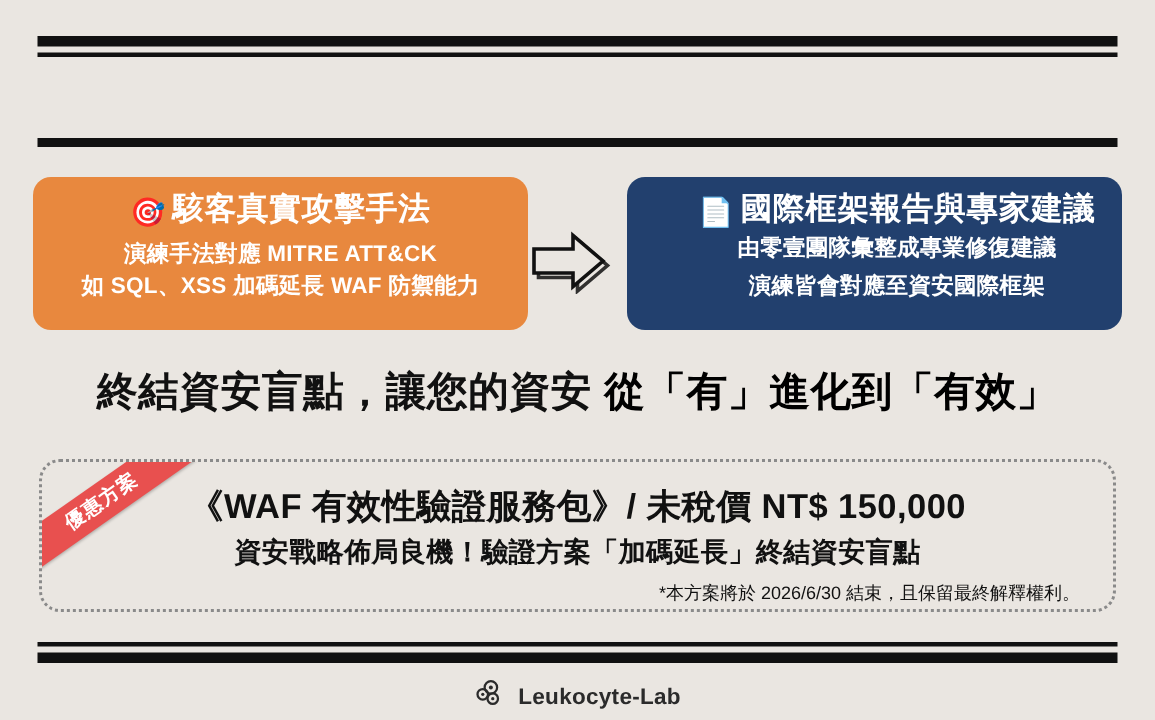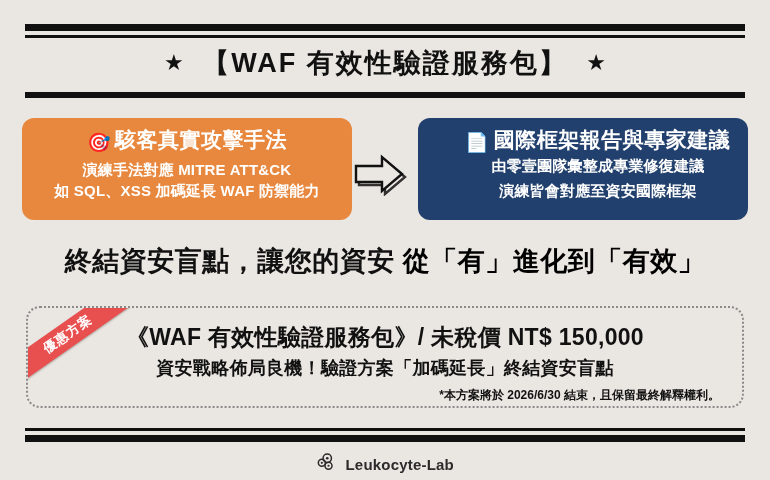--- a/index.html
+++ b/index.html
@@ -200,21 +200,21 @@
     font-weight: bold;
     color: #111111;
     white-space: nowrap;
     letter-spacing: 0.3px;
   }
   .offer-note {
     position: absolute;
     right: 22px;
     top: 79px;
     font-size: 12px;
-    font-weight: bold;
+    font-weight: normal;
     color: #111111;
     white-space: nowrap;
   }
 
   
   .rule-zone-bottom {
     position: absolute;
     left: 25px;
     right: 25px;
     top: 428px;
@@ -247,25 +247,20 @@
 <body>
 
 <div class="poster">
 
   <div class="rule-zone-top">
     <div class="rule-thick"></div>
     <div class="gap-3"></div>
     <div class="rule-thin"></div>
   </div>
 
-  <div class="title-row">
-    <span class="title-star">★</span>
-    <span class="title-text">【WAF 有效性驗證服務包】</span>
-    <span class="title-star">★</span>
-  </div>
   <div class="rule-under-title"></div>
 
   <div class="cards">
 
     <div class="card card-orange">
       <div class="card-head">
         <span class="head-icon">🎯</span><span>駭客真實攻擊手法</span>
       </div>
       <div class="card-sub">演練手法對應 MITRE ATT&amp;CK</div>
       <div class="card-sub" style="margin-top:1px;">如 SQL、XSS 加碼延長 WAF 防禦能力</div>

